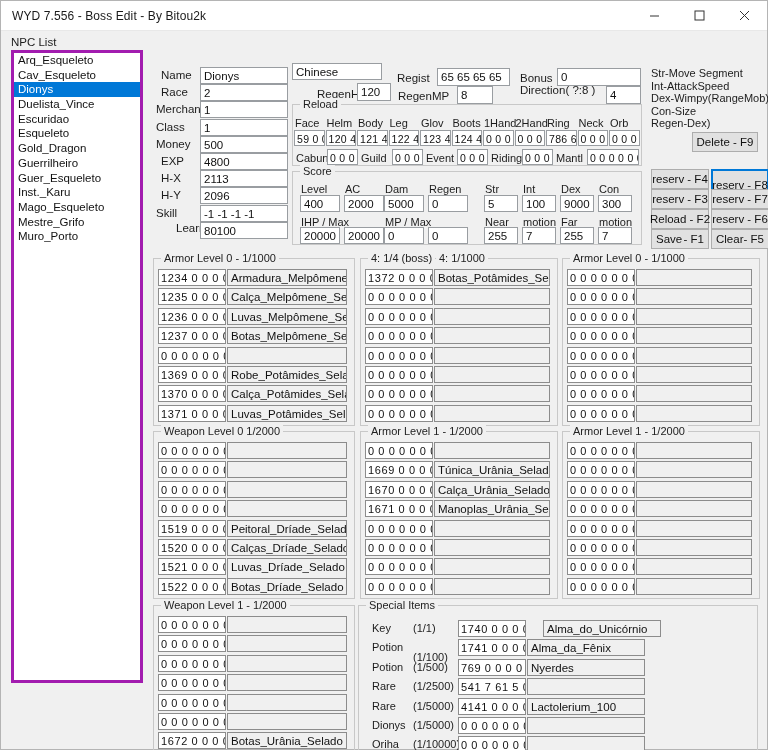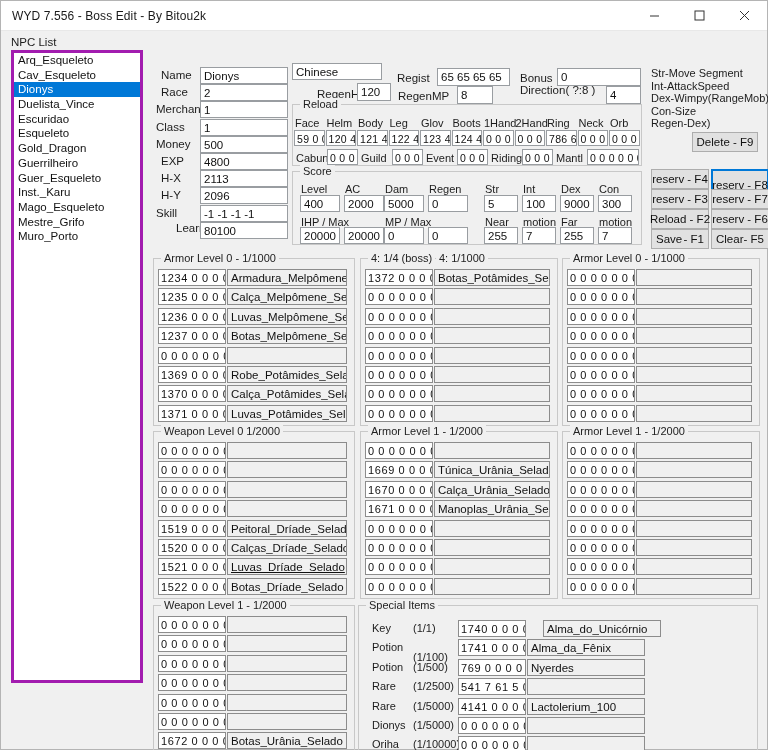--- a/index.html
+++ b/index.html
@@ -443,21 +443,21 @@
         <div class="item-row" style="left: 157px; top: 488.6px;">
           <div class="item-id" style="width: 68px; height: 17px;">1519 0 0 0 0 0 0</div>
           <div class="item-name" style="width: 120px; height: 17px;">Peitoral_Dríade_Selado</div>
         </div>
         <div class="item-row" style="left: 157px; top: 508px;">
           <div class="item-id" style="width: 68px; height: 17px;">1520 0 0 0 0 0 0</div>
           <div class="item-name" style="width: 120px; height: 17px;">Calças_Dríade_Selado</div>
         </div>
         <div class="item-row" style="left: 157px; top: 527.4px;">
           <div class="item-id" style="width: 68px; height: 17px;">1521 0 0 0 0 0 0</div>
-          <div class="item-name" style="width: 120px; height: 17px; text-decoration: underline;">Luvas_Dríade_Selado</div>
+          <div class="item-name" style="width: 120px; height: 33px;">Luvas_Dríade_Selado</div>
         </div>
         <div class="item-row" style="left: 157px; top: 546.8px;">
           <div class="item-id" style="width: 68px; height: 17px;">1522 0 0 0 0 0 0</div>
           <div class="item-name" style="width: 120px; height: 17px;">Botas_Dríade_Selado</div>
         </div>
         <div class="groupbox" style="left: 359px; top: 400px; width: 198px; height: 168px;">
           <div class="gb-title">Armor Level 1 - 1/2000</div>
         </div>
         <div class="item-row" style="left: 364px; top: 411px;">
           <div class="item-id" style="width: 68px; height: 17px;">0 0 0 0 0 0 0</div>

